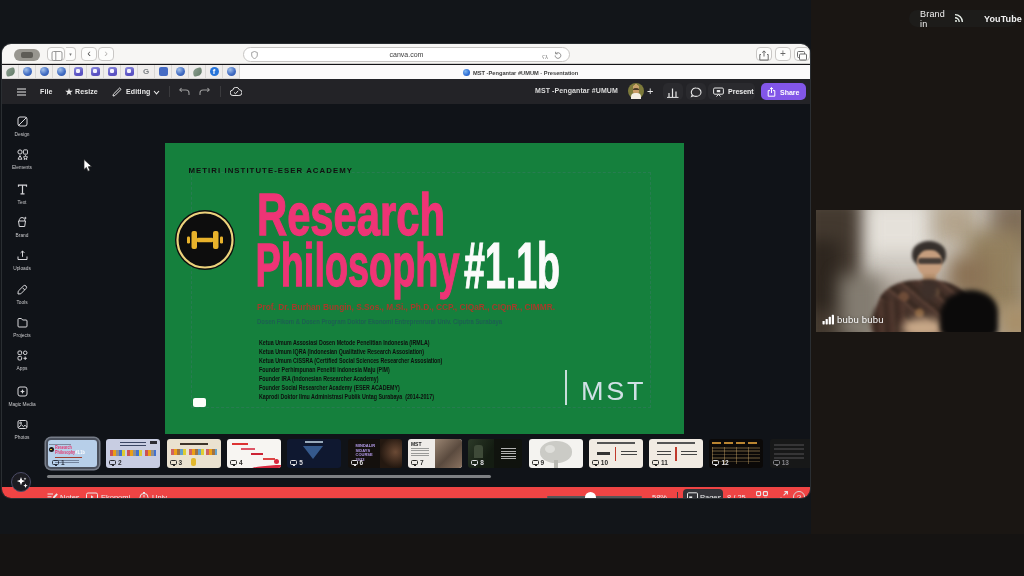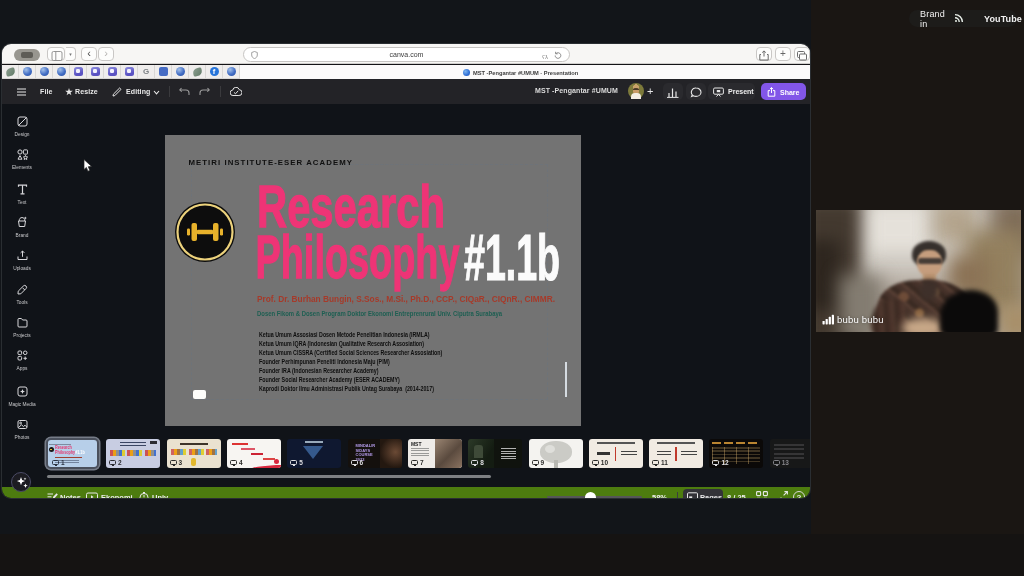--- a/index.html
+++ b/index.html
@@ -65,22 +65,22 @@
     background:#101318; overflow:hidden; }
   #ctoolbar { position:absolute; left:0; top:0; width:808px; height:25px; background:#232327;
     color:#efefef; }
   .tbt { top:9px; font-size:7px; font-weight:bold; color:#e9e9e9; letter-spacing:0.1px; }
   .cbox { top:4px; height:17px; border-radius:5px; background:#2a2a2e; }
   #csidebar { position:absolute; left:0; top:25px; width:40px; height:360px; color:#d9d9da; }
   .sbitem { position:absolute; left:0; width:40px; text-align:center; }
   .sbitem .lbl { font-size:4.8px; color:#c9c9cc; margin-top:1px; }
 
   
-  #slide { position:absolute; left:163px; top:56px; width:416px; height:291px;
-    background:#737373; overflow:hidden; }
+  #slide { position:absolute; left:163px; top:64px; width:519px; height:291px;
+    background:#15803d; overflow:hidden; }
   #slide .guides { position:absolute; left:26px; top:29px; right:33px; bottom:26px;
     border:1px dashed rgba(95,115,140,0.25); }
   .metiri { position:absolute; left:23.5px; top:23.5px; font-size:7.8px; font-weight:bold;
     color:#101010; letter-spacing:1.05px; line-height:8px; }
   .blacklist { position:absolute; left:94px; top:195px; font-size:6.3px; font-weight:bold;
     color:#0e0e0e; line-height:9.07px; letter-spacing:0; transform:scaleX(0.84); transform-origin:left top; white-space:nowrap; }
   .whiterect { position:absolute; left:28px; top:255px; width:13px; height:9px;
     background:#fdfdfb; border-radius:2px; }
   .mstline { position:absolute; left:400px; top:227px; width:2px; height:35px; background:#e6edf5; opacity:0.85; }
   .mstlogo { position:absolute; left:416px; top:233px; font-size:26px; color:#dfe8f2;
@@ -88,22 +88,22 @@
 
   
   #thumbs { position:absolute; left:0; top:359px; width:808px; height:32px; }
   .thumb { position:absolute; top:1px; width:54px; height:29px; border-radius:3px; overflow:hidden; }
   .badge { position:absolute; left:3px; bottom:2px; display:flex; align-items:center; gap:2px;
     font-size:6.5px; font-weight:bold; z-index:5; }
   .bic { width:7px; height:5px; border:1px solid currentColor; border-radius:1.5px; position:relative; }
   .bic:after { content:""; position:absolute; left:2px; bottom:-2px; width:2px; height:1px; background:currentColor; }
 
   
-  #cbottom { position:absolute; left:0; top:408px; width:808px; height:20px; background:#4d7c0f;
-    color:#ededee; font-size:7.5px; font-weight:bold; }
+  #cbottom { position:absolute; left:0; top:408px; width:808px; height:20px; background:#ef4444;
+    color:#ededee; font-size:7.5px; font-weight:normal; }
   #scrollline { position:absolute; left:45px; top:396px; width:444px; height:2.5px;
     background:#7e8083; border-radius:2px; }
   #sparkle { position:absolute; left:9px; top:393px; width:20px; height:20px; border-radius:50%;
     background:#1c1c22; border:1.5px solid #4c4c66; }
 
   
   #webcam { position:absolute; left:816px; top:210px; width:205px; height:122px;
     background:#6b655f; overflow:hidden; }
 </style>
 </head>

